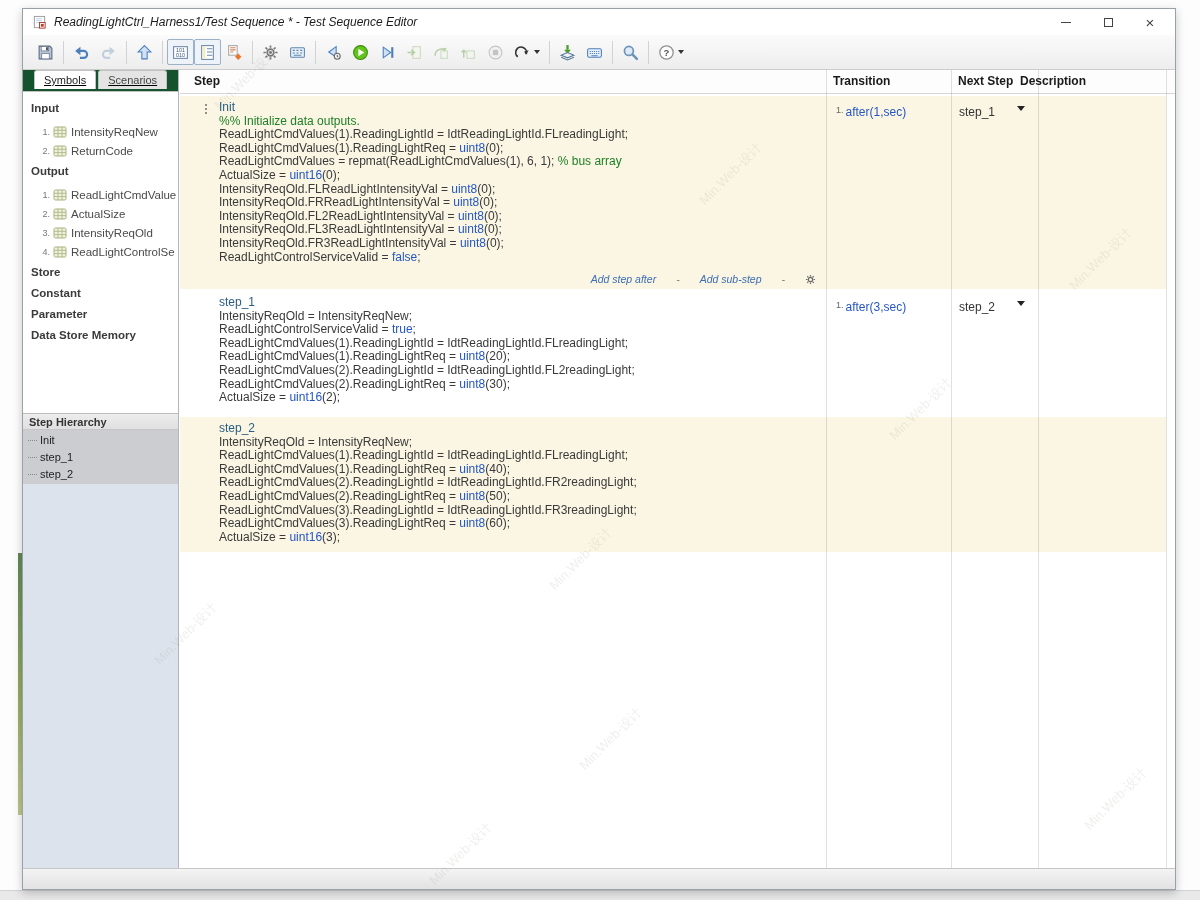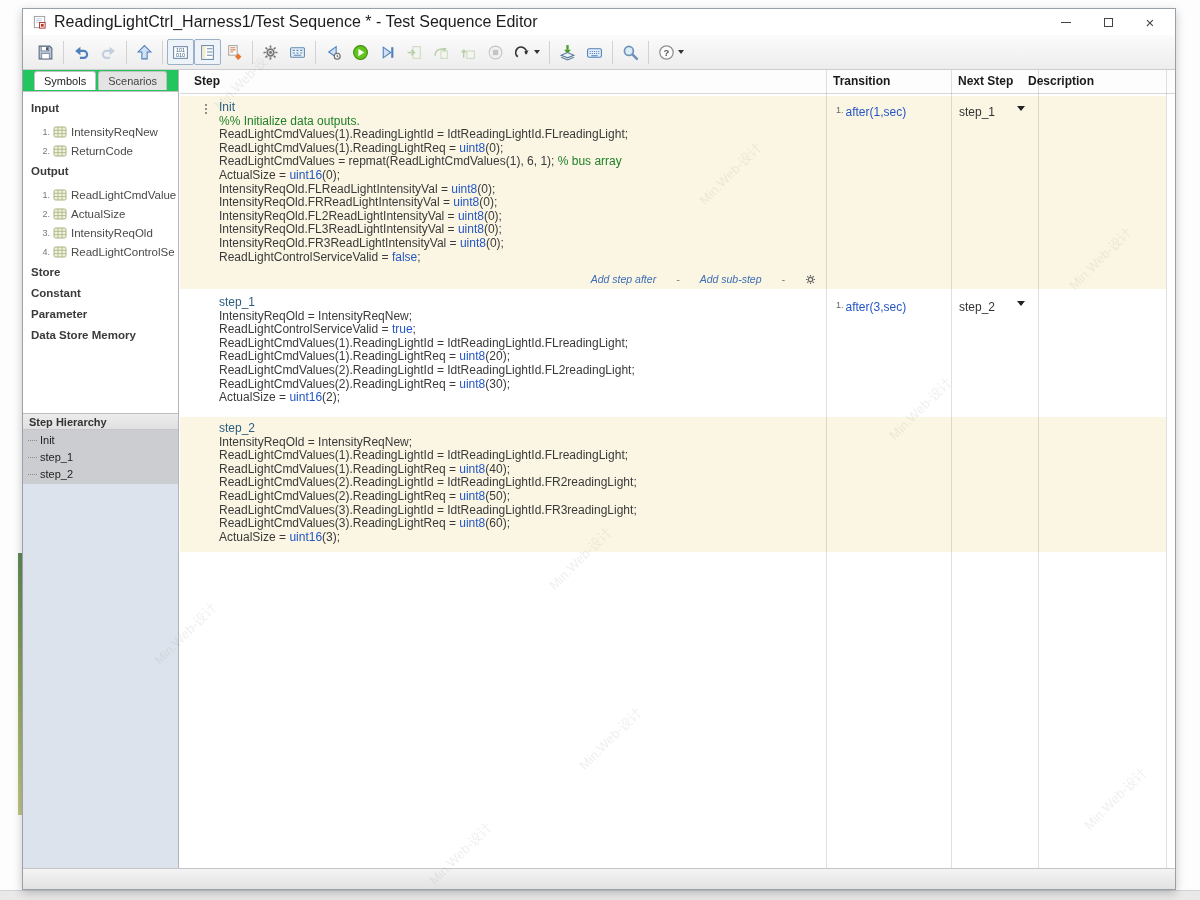--- a/index.html
+++ b/index.html
@@ -7,21 +7,21 @@
   .desktop { position:relative; width:1200px; height:900px; }
   .desktop-sliver { position:absolute; left:18px; top:553px; width:5px; height:262px;
     background:linear-gradient(#4f7d43,#86a04c,#b9c27a); opacity:.9; }
   .desktop-band { position:absolute; left:0; top:890px; width:1200px; height:10px; background:#e9e9e9; border-top:1px solid #d2d2d2; }
 
   
   .window { position:absolute; left:22px; top:8px; width:1154px; height:882px; background:#fff;
     border:1px solid #98a0aa; box-shadow:0 3px 9px rgba(0,0,0,.22); }
   .titlebar { position:absolute; left:0; top:0; right:0; height:26px; background:#ffffff; display:flex; align-items:center; padding-left:9px; }
   .app-icon { width:15px; height:15px; margin-right:7px; display:inline-flex; }
-  .title { font-size:16px; color:#1c1c1c; }
+  .title { font-size:12px; color:#1c1c1c;font-style:italic; }
   .win-controls { position:absolute; right:4px; top:0; height:26px; display:flex; }
   .winbtn { width:42px; height:26px; display:flex; align-items:center; justify-content:center; color:#444; cursor:default; }
   .winbtn .bar { width:10px; height:1px; background:#444; }
   .winbtn .box { width:9px; height:9px; border:1px solid #444; }
   .winbtn.close { font-size:15px; }
 
   
   .toolbar { position:absolute; left:0; top:26px; right:0; height:35px;
     background:linear-gradient(#fbfbfb,#ededed); border-bottom:1px solid #cccccc;
     display:flex; align-items:center; padding-left:9px; }
@@ -30,21 +30,21 @@
   .tbtn.wide { width:36px; }
   .tbtn.toggled { border:1px solid #9db1c6; background:#eef3f9; }
   .tsep { width:1px; height:23px; background:#d2d2d2; margin:0 4px; }
   .caret { width:0; height:0; border-left:3.5px solid transparent; border-right:3.5px solid transparent; border-top:4px solid #333; margin-left:3px; }
 
   
   .body-area { position:absolute; left:0; top:61px; right:0; bottom:21px; }
 
   
   .sidebar { position:absolute; left:0; top:0; bottom:0; width:156px; background:#eceef0; border-right:1px solid #b2b5b9; }
-  .tabs { height:21px; display:flex; align-items:center; padding-left:11px; background:#22c55e; }
+  .tabs { height:21px; display:flex; align-items:flex-start; padding-left:11px; background:#14532d;text-decoration:underline; }
   .tab { font-size:11px; color:#444; padding:3px 9px 3px 9px; border:1px solid #c2c2c2; border-bottom:none;
     background:#e4e4e4; border-radius:3px 3px 0 0; margin-right:2px; }
   .tab.active { background:#ffffff; color:#222; position:relative; z-index:2; }
   .symbols-panel { position:absolute; left:0; top:21px; width:155px; height:322px; background:#ffffff; border-top:1px solid #c2c2c2; padding:7px 0 0 8px; overflow:hidden; }
   .sec-h { font-size:11.5px; font-weight:bold; color:#3a3a3a; margin:3px 0 4px 0; height:16px; }
   .sec { margin-bottom:5px; }
   .sym-row { display:flex; align-items:center; height:19px; }
   .sym-idx { width:22px; text-align:right; font-size:9px; color:#777; padding-right:3px; }
   .sym-ic { width:14px; height:12px; margin-right:4px; flex:none; display:inline-flex; }
   .sym-label { font-size:11.5px; color:#4a4a4a; white-space:nowrap; }
@@ -55,21 +55,21 @@
   .hier-item { position:relative; height:17px; font-size:11px; color:#222; padding-left:17px; line-height:17px; }
   .hier-item::before { content:""; position:absolute; left:5px; top:8px; width:9px; border-top:1px dotted #8a8a8a; }
   .sidebar-rest { position:absolute; left:0; top:414px; width:155px; bottom:0; background:#dde3ec; }
 
   
   .main { position:absolute; left:157px; right:0; top:0; bottom:0; background:#ffffff; overflow:hidden; }
   .col-line { position:absolute; top:0; bottom:0; width:1px; background:rgba(0,0,0,0.12); z-index:5; }
   .col-line.c1 { left:646px; } .col-line.c2 { left:771px; } .col-line.c3 { left:858px; } .col-line.c4 { left:986px; }
   .thead { position:absolute; left:0; top:0; right:0; height:24px; background:#fdfdfd; border-bottom:1px solid #d6d6d6; }
   .th { position:absolute; top:4px; font-size:12px; font-weight:bold; color:#1a1a1a; }
-  .th.h0 { left:14px; } .th.h1 { left:653px; } .th.h2 { left:778px; } .th.h3 { left:848px; }
+  .th.h0 { left:14px; } .th.h1 { left:653px; } .th.h2 { left:778px; } .th.h3 { left:816px;padding-left:24px; }
   .rows { position:absolute; left:0; top:26px; width:986px; }
   .row { position:relative; display:flex; margin-bottom:2px; }
   .row.beige { background:#faf6e3; }
   .row:nth-child(1) { height:193px; }
   .row:nth-child(2) { height:124px; }
   .row:nth-child(3) { height:135px; }
   .cell-step { position:relative; width:646px; flex:none; padding:5px 8px 0 39px; }
   .cell-tr { width:125px; flex:none; padding:6px 0 0 10px; }
   .cell-next { position:relative; width:87px; flex:none; padding:6px 0 0 8px; }
   .cell-desc { flex:1; }

